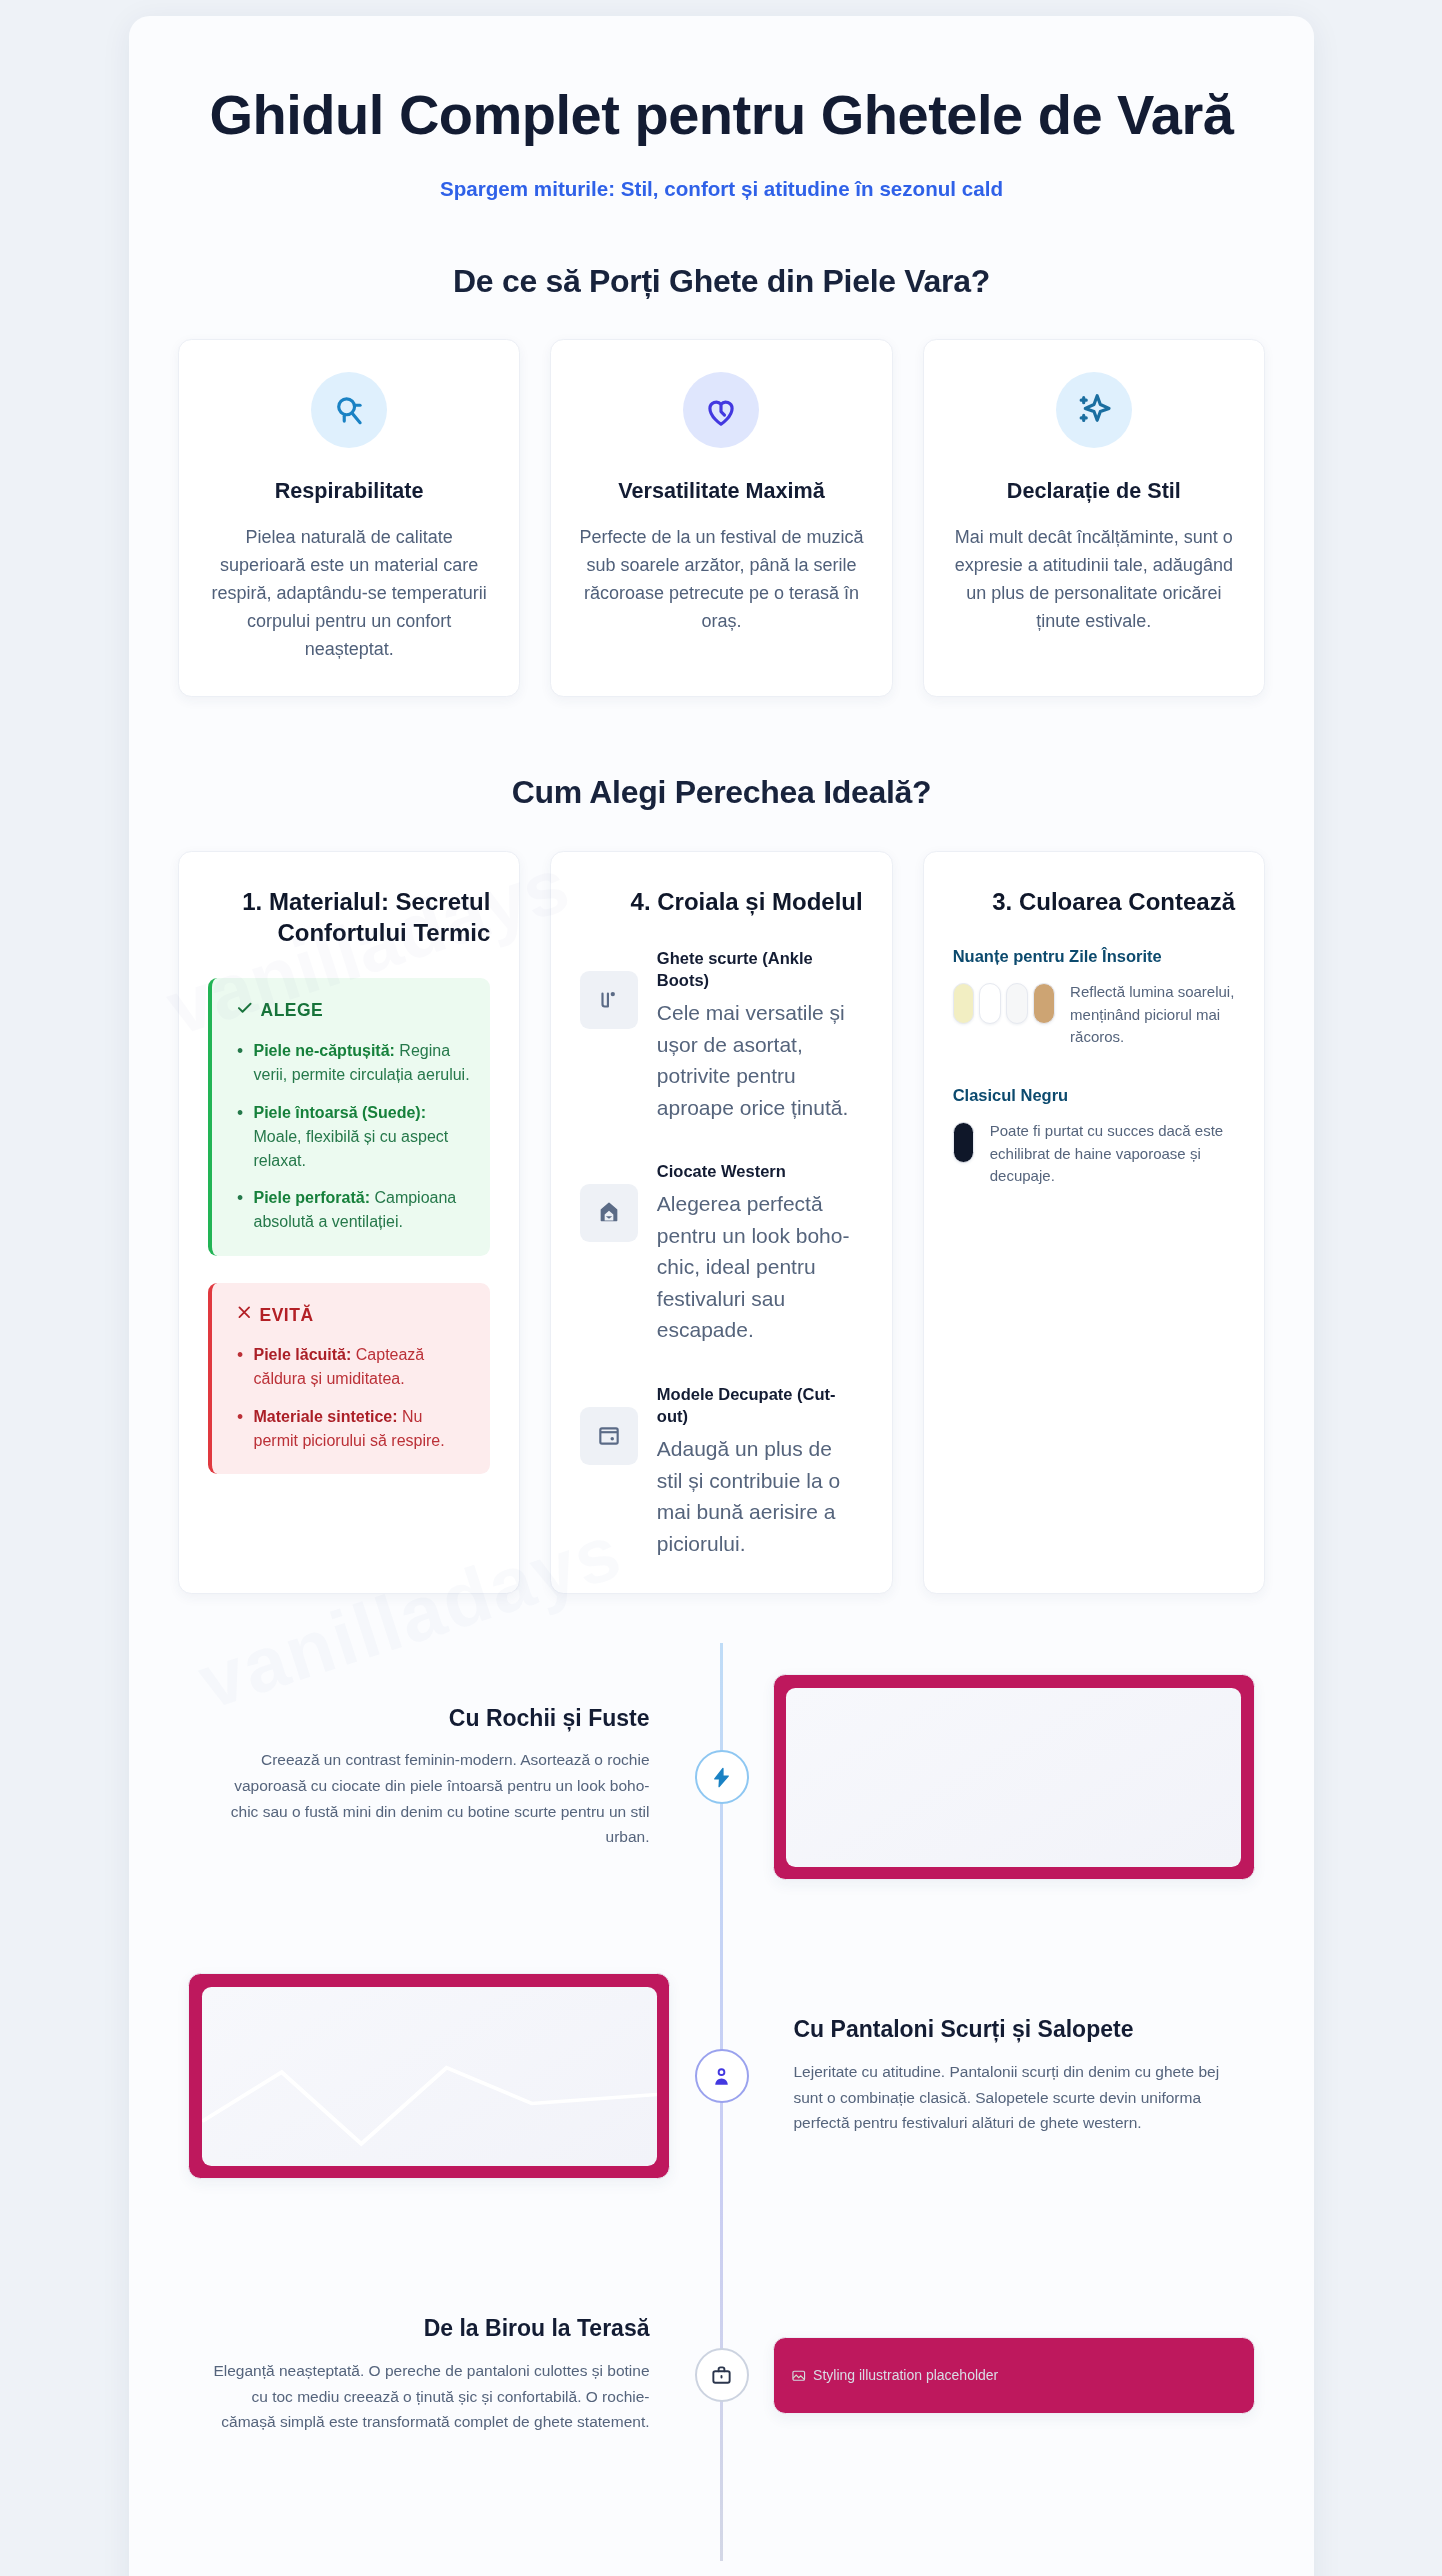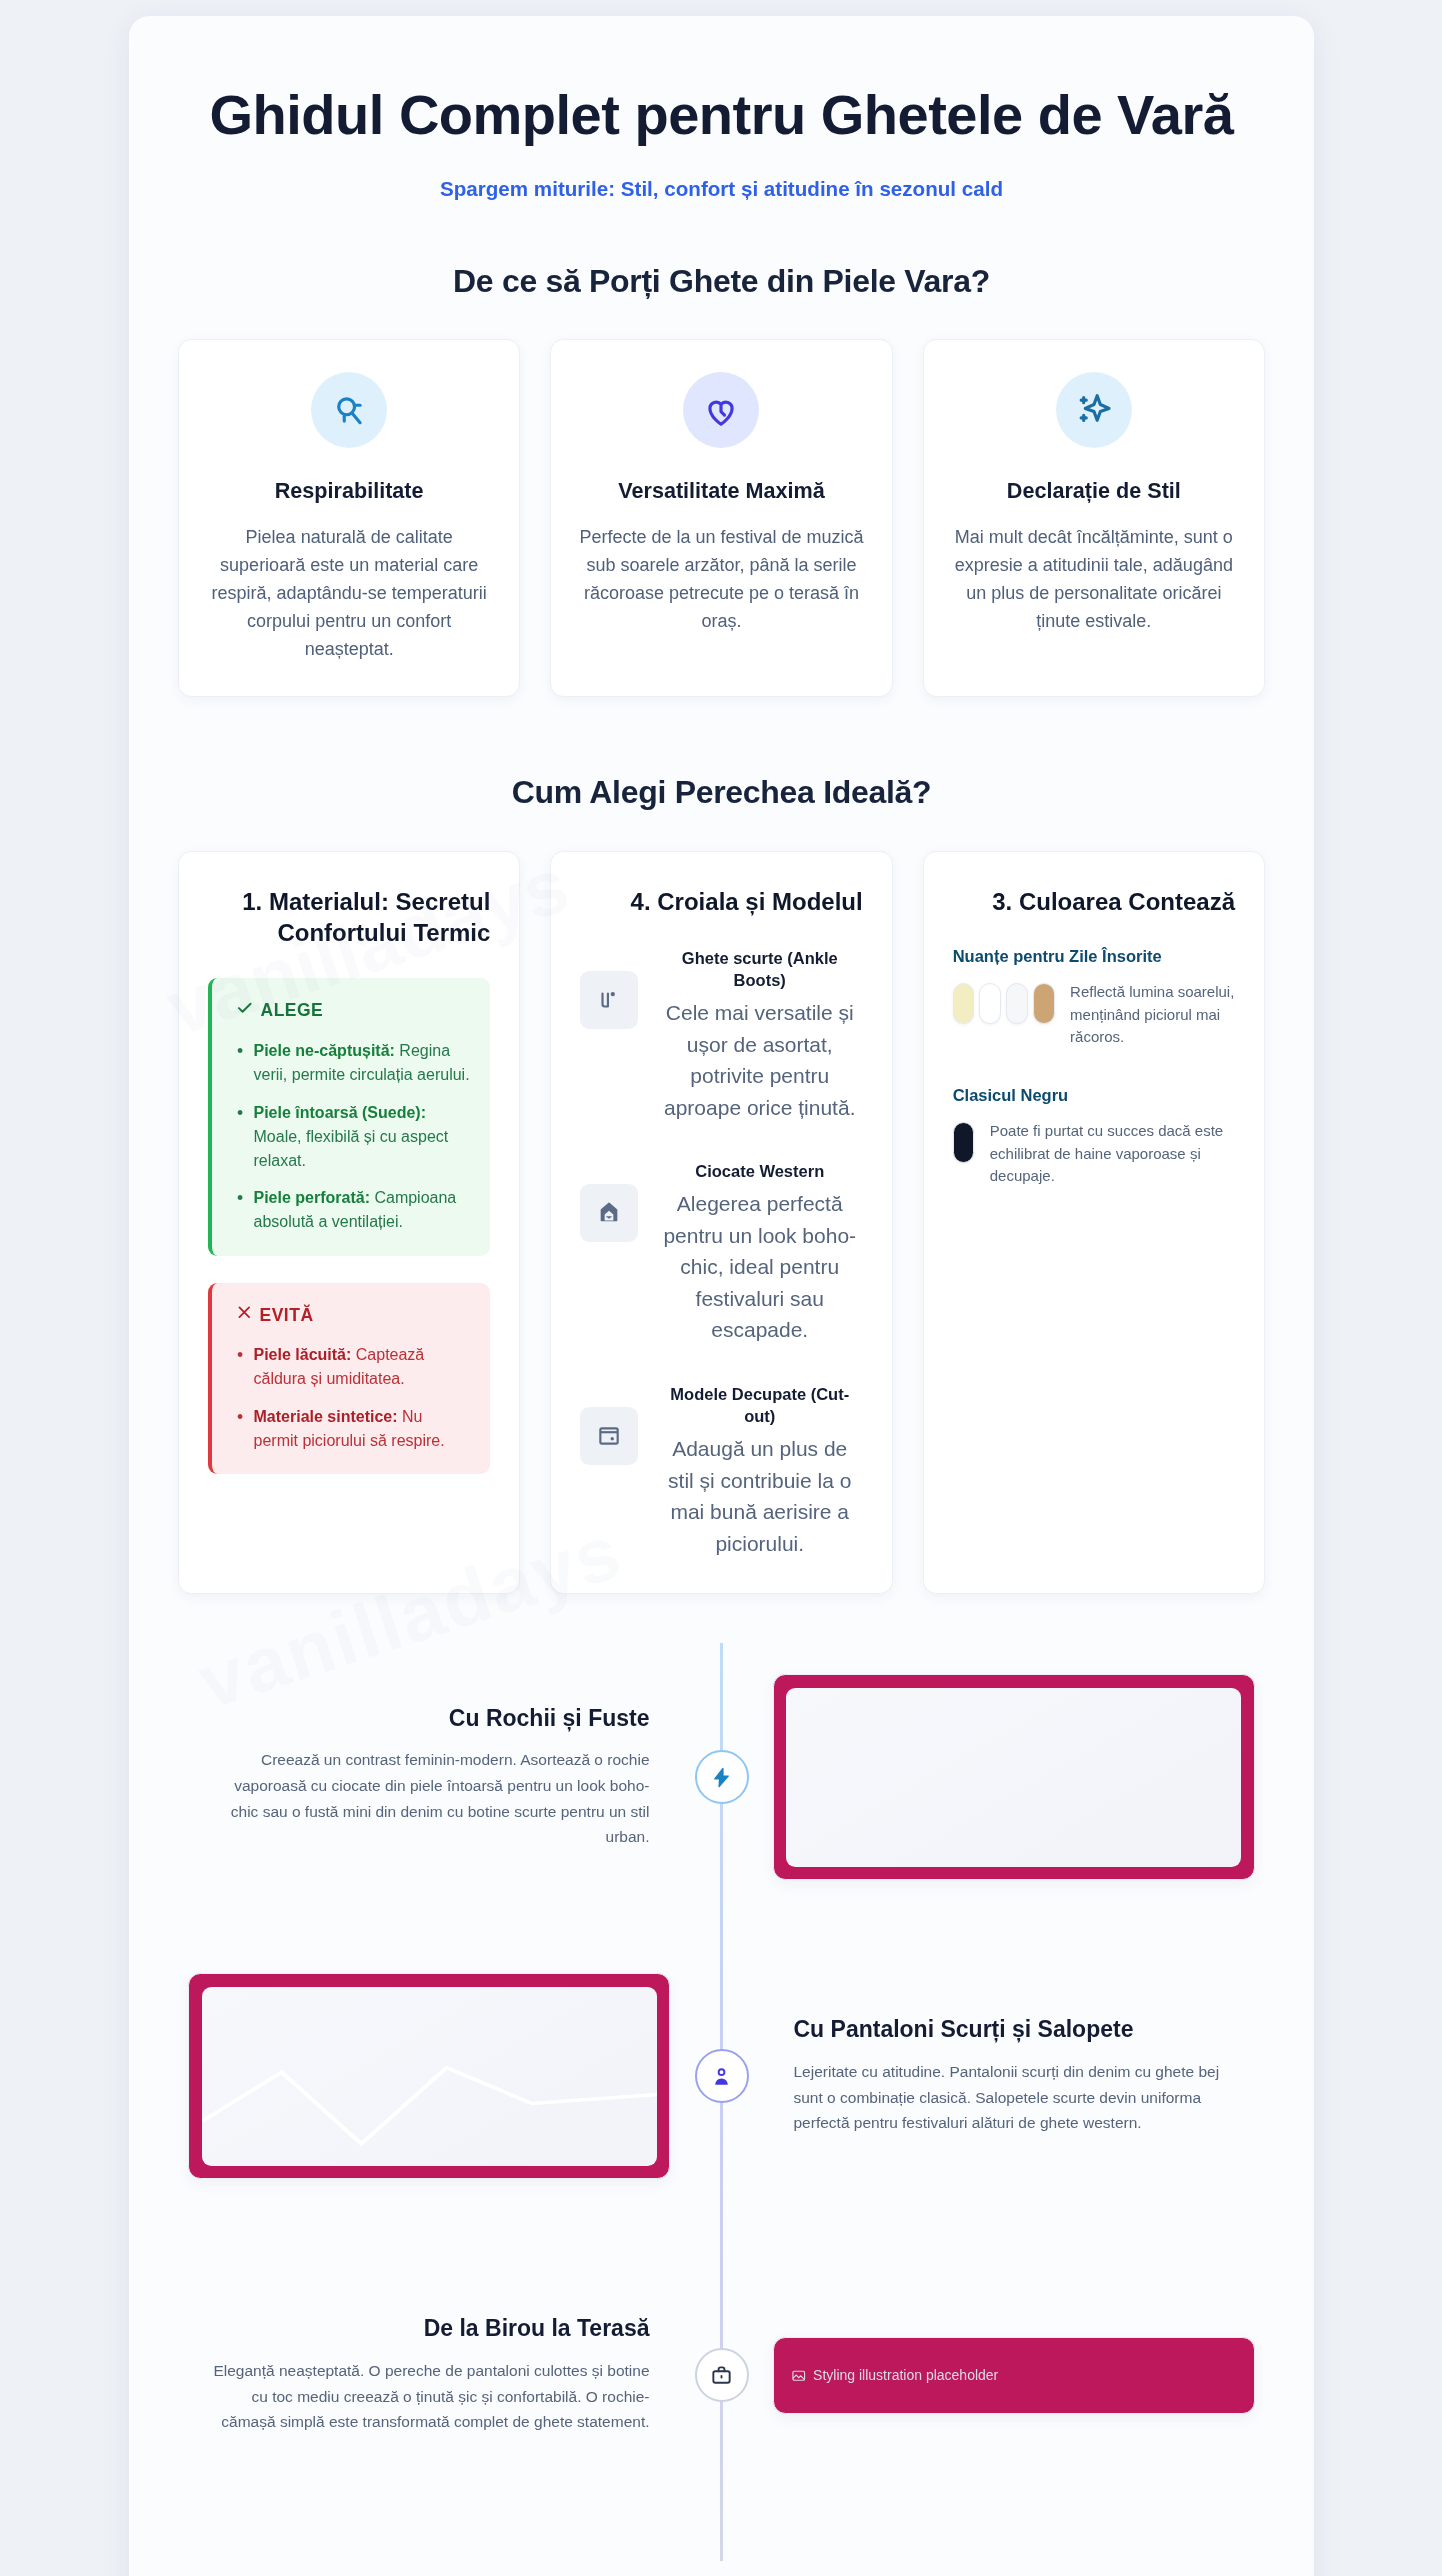--- a/index.html
+++ b/index.html
@@ -137,21 +137,20 @@
   .pickbox.good .pick-list li { color: #25784a; }
   .pickbox.bad  .pick-list li { color: #bb3037; }
   .pick-list b { font-weight: 700; }
   .pickbox.good .pick-list b { color: #16803b; }
   .pickbox.bad  .pick-list b { color: #ab1f27; }
 
   
   .model-row {
     display: flex; gap: 18.5px; align-items: flex-start;
     margin-bottom: 37px;
-    text-align: center;
   }
   .model-row:last-child { margin-bottom: 0; }
   .model-ic {
     flex: 0 0 auto;
     width: 58px; height: 58px; border-radius: 9.3px;
     background: #eef1f6;
     display: flex; align-items: center; justify-content: center;
     margin-top: 24px;
   }
   .model-body { flex: 1 1 auto; }

